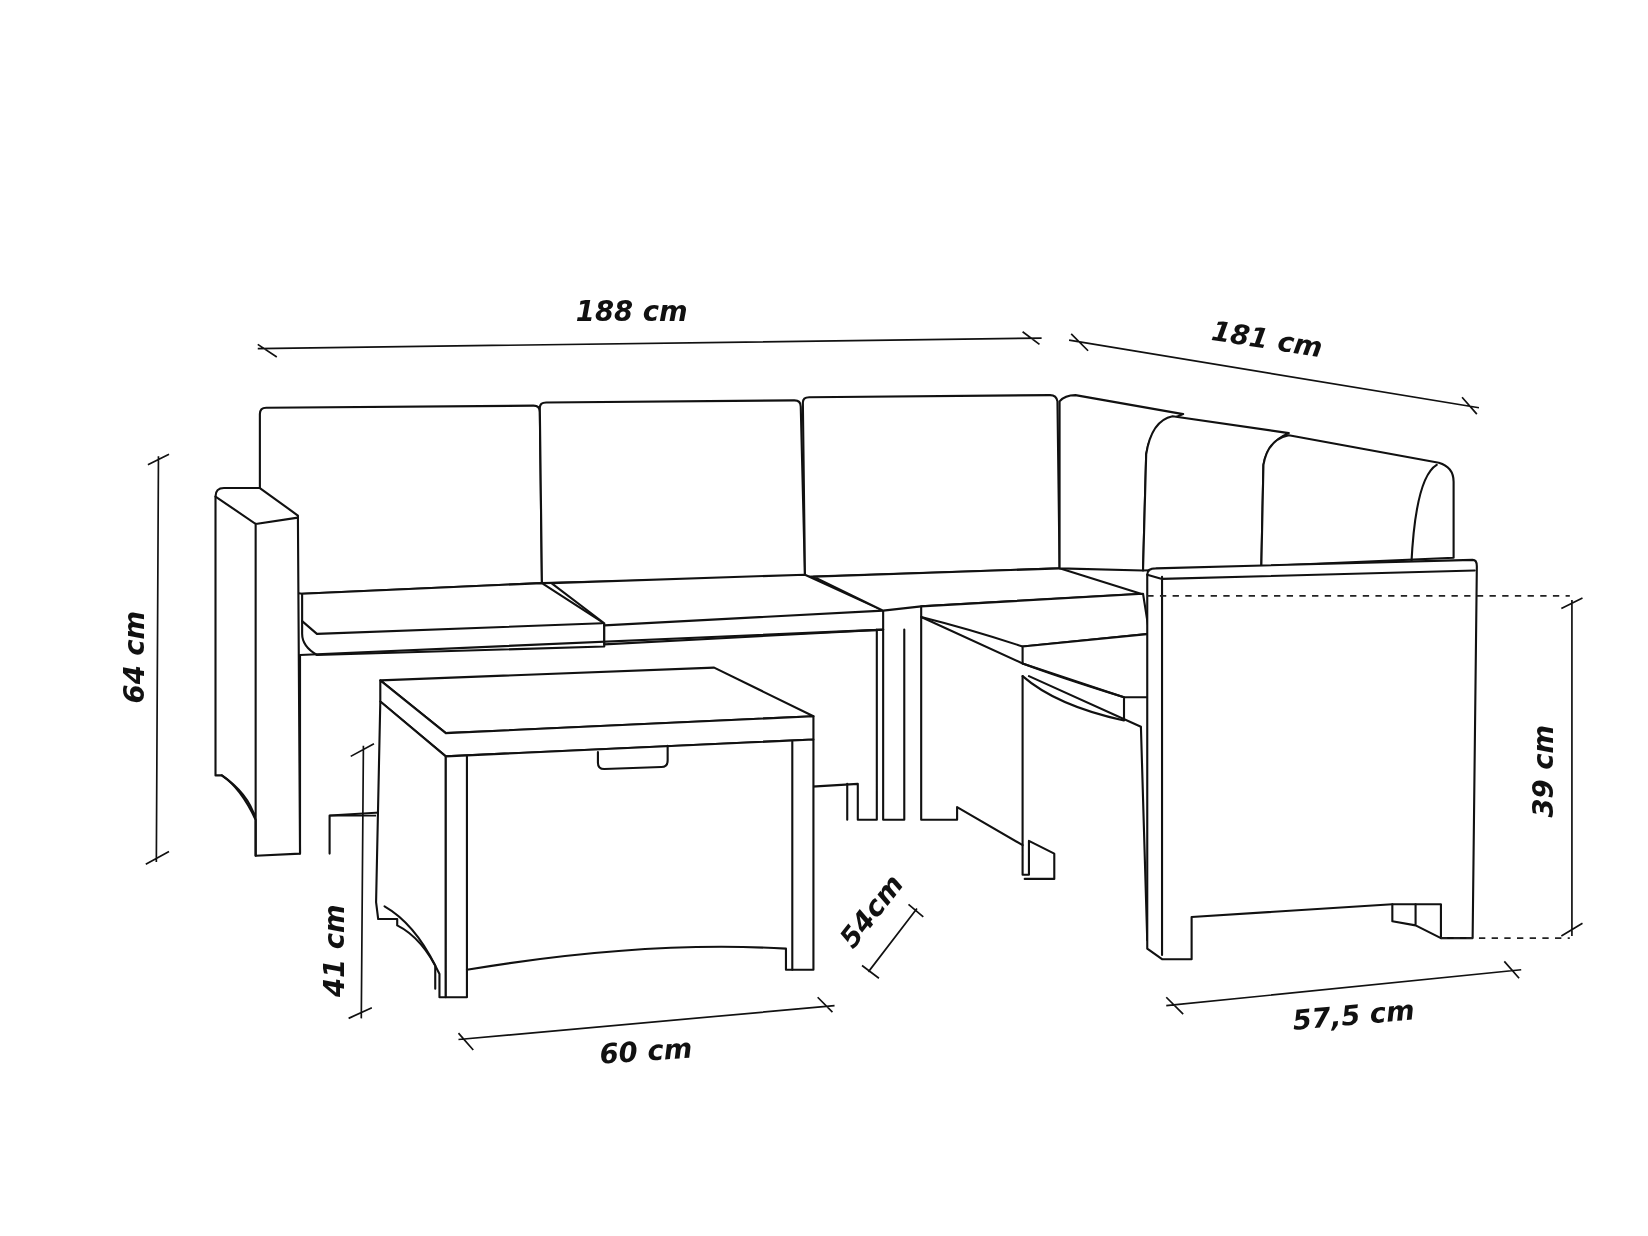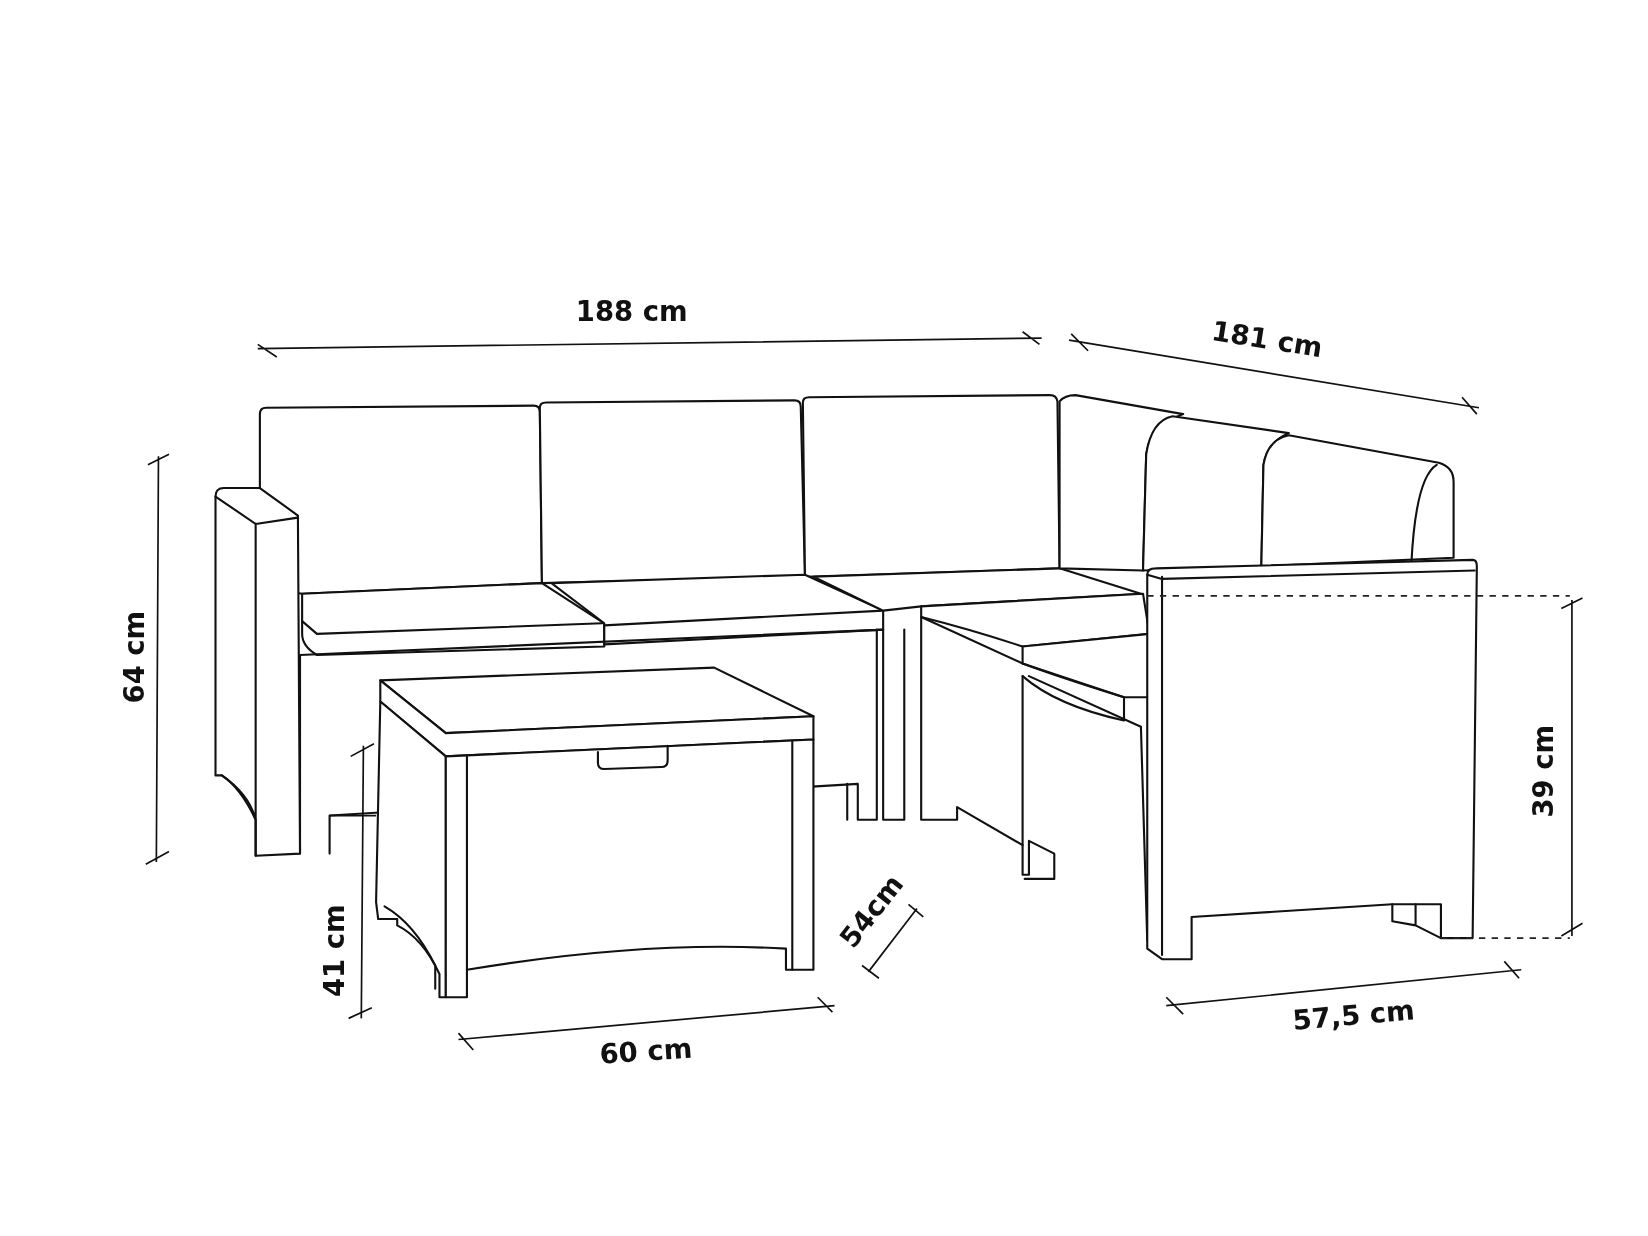--- a/index.html
+++ b/index.html
@@ -1,17 +1,17 @@
 <!DOCTYPE html>
 <html><head>
   <meta charset="utf-8">
   <style>
     html, body { margin: 0; padding: 0; background: #ffffff; }
     body { width: 1648px; height: 1236px; overflow: hidden; }
-    #canvas { position: absolute; left: 0; top: 0; width: 1520px; height: 1236px; }
+    #canvas { position: absolute; left: 0; top: 0; width: 1520px; height: 1236px; font-style: italic; }
     svg { display: block; }
     .ln { fill: none; stroke: #111111; stroke-width: 2; stroke-linejoin: round; stroke-linecap: round; }
     .fillw { fill: #ffffff; stroke: #111111; stroke-width: 2; stroke-linejoin: round; }
     .dim { fill: none; stroke: #111111; stroke-width: 1.6; }
     .dash { fill: none; stroke: #222222; stroke-width: 1.6; stroke-dasharray: 6 6; }
     .lbl { font-family: "DejaVu Sans", sans-serif; font-weight: bold; font-size: 26px; fill: #111111; }
   </style>
 </head>
 <body>
 

